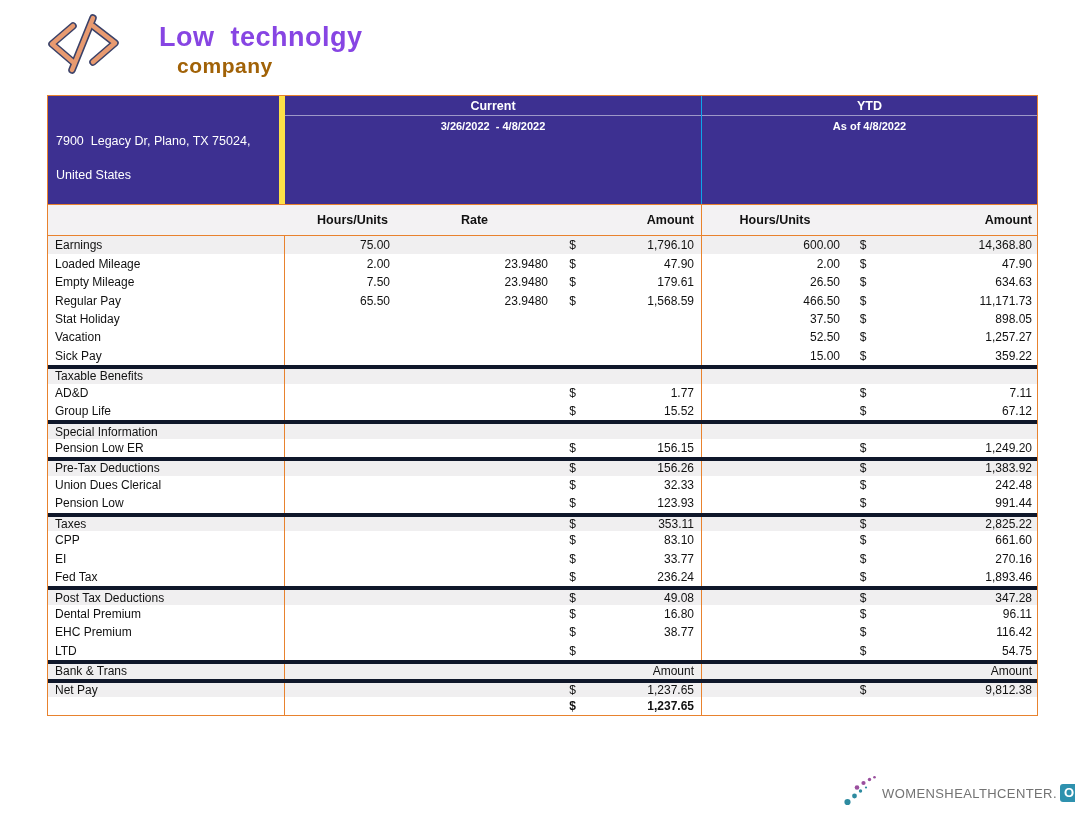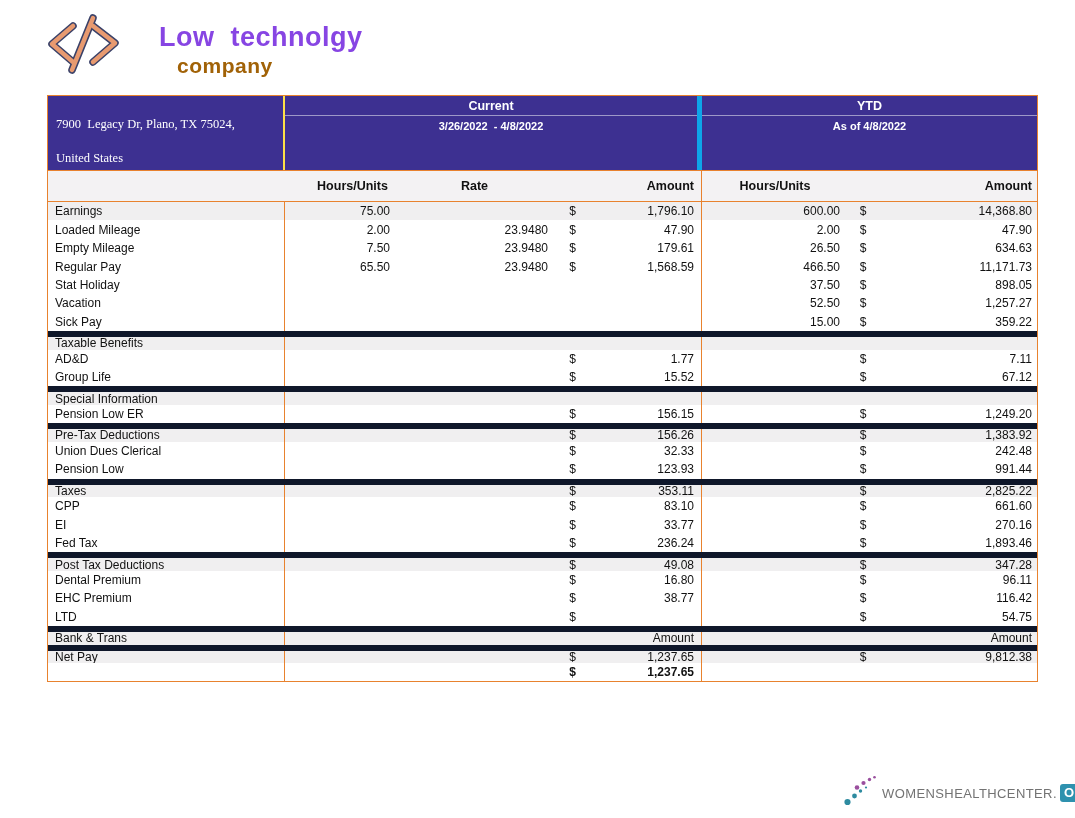--- a/index.html
+++ b/index.html
@@ -12,42 +12,42 @@
   .brand-text { margin-left:10px; padding-top:8px; }
   .brand-line1 { font-size:27px; font-weight:bold; color:#8745E3; letter-spacing:.5px; white-space:pre;margin-left:28px; }
   .brand-line2 { font-size:21px; font-weight:bold; color:#a16207; letter-spacing:.5px; padding-left:46px; margin-top:1px; }
 
   
   .paytable { position:absolute; left:47px; top:95px; width:991px;
     border:1px solid #E8822E; font-size:12px; color:#111; }
 
   .phead { display:grid; grid-template-columns:237px 417px 335px;
     background:#3D3091; color:#fff; border-bottom:1px solid #E8822E; }
-  .addr { padding:3px 8px; font-size:12.5px; line-height:17px;
-    border-right:2px solid #fde047; white-space:pre-line;font-family:Liberation Serif, serif; }
+  .addr { padding:20px 8px; font-size:12.5px; line-height:17px;
+    border-right:6px solid #fde047; white-space:pre-line; }
   .addr .l1 { white-space:pre; display:block; }
   .hsec { display:flex; flex-direction:column; }
-  .hsec.cur { border-right:5px solid #0ea5e9; }
+  .hsec.cur { border-right:1px solid #0ea5e9; }
   .hsec .r1 { height:20px; display:flex; align-items:center; justify-content:center;
     font-weight:bold; font-size:12.5px; border-bottom:1px solid rgba(255,255,255,.5); }
   .hsec .r2 { height:20px; display:flex; align-items:center; justify-content:center;
     font-weight:bold; font-size:11px; white-space:pre; }
 
   .colhead, .trow { display:grid;
     grid-template-columns:237px 135px 135px 35px 112px 146px 30px 159px; }
   .colhead { background:#F3F2F3; font-weight:bold; height:31px;
     border-bottom:1px solid #E8822E; align-items:center; font-size:12.5px; }
   .colhead .hc { text-align:center; }
   .colhead .hc-rate { text-align:center; padding-right:26px; }
   .colhead .hr { text-align:right; }
 
   .trow { height:18.45px; align-items:center; background:#fff; }
   .trow.section { background:#F0EFF0; font-weight:normal; }
   .trow.bold { font-weight:bold; }
-  .trow.gstart { border-top:6px solid #0f172a; }
+  .trow.gstart { border-top:4px solid #0f172a; }
 
   .cell { overflow:hidden; white-space:nowrap; }
   .c-label { padding-left:7px; border-right:1px solid #E8822E; align-self:stretch;
     display:flex; align-items:center; }
   .c-ch { text-align:right; padding-right:30px; }
   .c-cr { text-align:right; padding-right:7px; }
   .c-cd { text-align:center; }
   .c-ca { text-align:right; padding-right:7px; border-right:1px solid #E8822E;
     align-self:stretch; display:flex; align-items:center; justify-content:flex-end; }
   .c-yh { text-align:right; padding-right:8px; }

